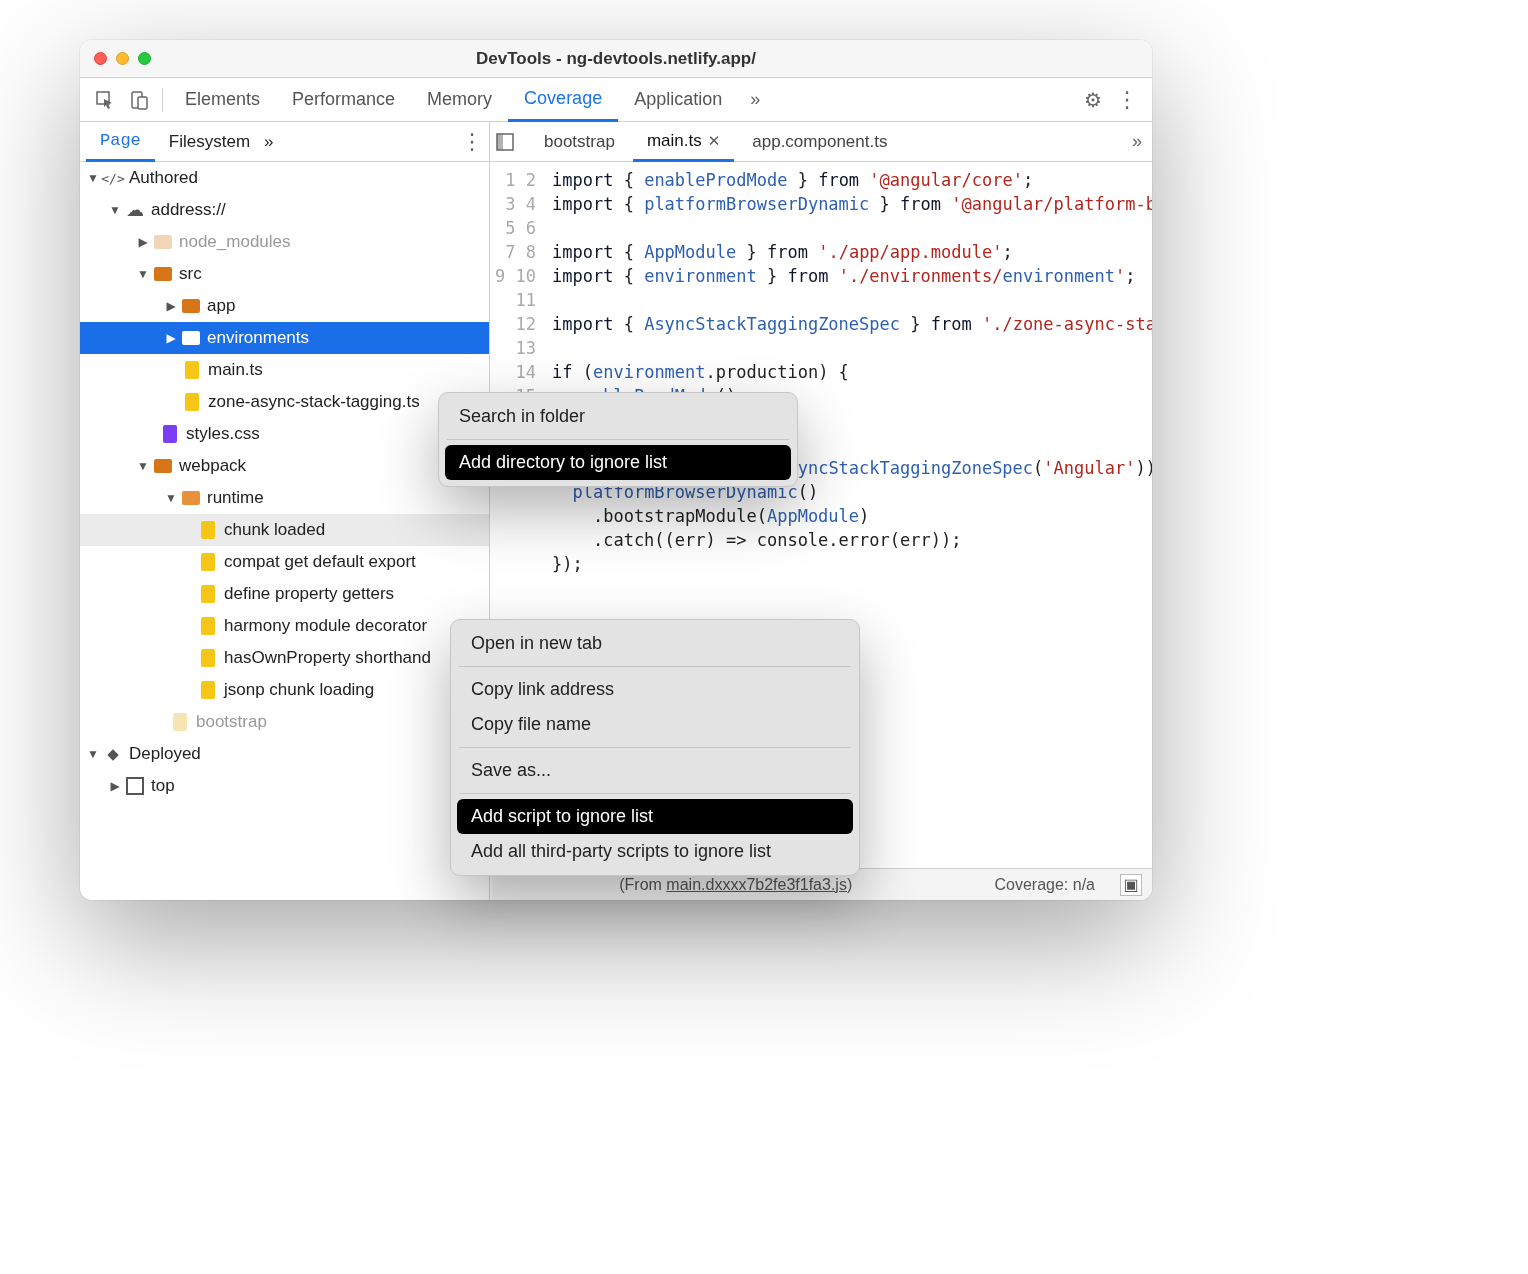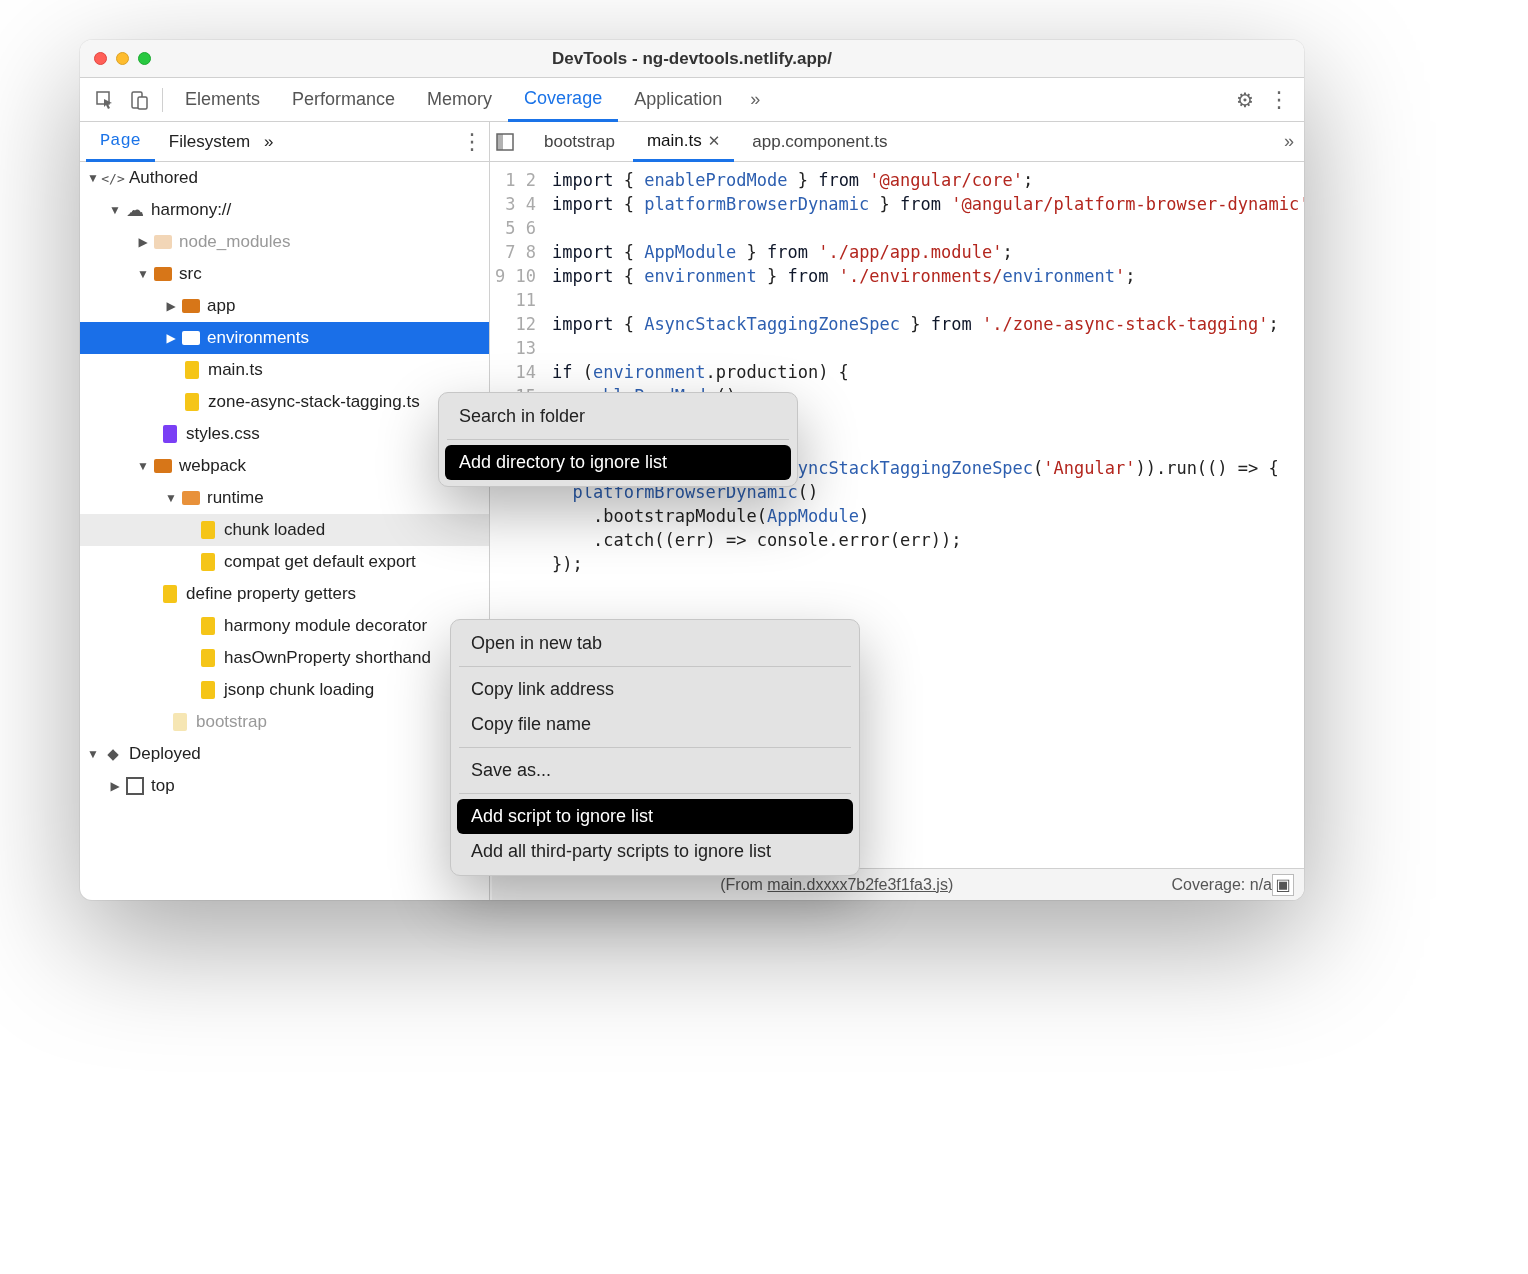--- a/index.html
+++ b/index.html
@@ -14,21 +14,21 @@
     justify-content: center;
   }
   .stage {
     width: 1528px; height: 1274px;
     position: relative;
     background: #fff;
   }
   .window {
     position: absolute;
     left: 80px; top: 40px;
-    width: 1224px; height: 860px;
+    width: 1072px; height: 860px;
     border-radius: 12px;
     background: #fff;
     box-shadow: 0 40px 120px rgba(0,0,0,.35), 0 0 0 1px rgba(0,0,0,.05);
     overflow: hidden;
     display: flex;
     flex-direction: column;
   }
   
   .titlebar {
     height: 38px;
@@ -175,21 +175,21 @@
     position:absolute;
     left:412px; right:0; bottom:0;
     height: 32px;
     border-top:1px solid #d0d0d0;
     background:#f4f4f4;
     display:flex;
     align-items:center;
     font-size:16px;
     color:#555;
     padding: 0 10px;
-    gap: 0;
+    gap: 25px;
   }
   .footer .src { flex:1; text-align:center;}
   .footer .src u { text-decoration: underline;}
   .footer .covbtn { width:22px; height:22px; border:1px solid #bbb; display:flex; align-items:center; justify-content:center; background:#fff;}
   
   .ctx {
     position:absolute;
     background:#e3e3e3;
     border:1px solid #c6c6c6;
     border-radius:10px;
@@ -284,21 +284,21 @@
 
       <div class="sidebar">
         <div class="tree-row" style="padding-left:6px">
           <span class="arrow">▼</span>
             <span class="ic brackets"></span>
           <span>Authored</span>
         </div>
         <div class="tree-row" style="padding-left:28px">
           <span class="arrow">▼</span>
             <span class="ic cloud"></span>
-          <span>harmony://</span>
+          <span>address://</span>
         </div>
         <div class="tree-row dim" style="padding-left:56px">
           <span class="arrow">▶</span>
             <span class="ic folder-orange faded"></span>
           <span>node_modules</span>
         </div>
         <div class="tree-row" style="padding-left:56px">
           <span class="arrow">▼</span>
             <span class="ic folder-orange dark"></span>
           <span>src</span>
@@ -336,21 +336,21 @@
           <span>runtime</span>
         </div>
         <div class="tree-row softsel" style="padding-left:118px">
           <span class="ic file-yellow"></span>
           <span>chunk loaded</span>
         </div>
         <div class="tree-row" style="padding-left:118px">
           <span class="ic file-yellow"></span>
           <span>compat get default export</span>
         </div>
-        <div class="tree-row" style="padding-left:80px">
+        <div class="tree-row" style="padding-left:118px">
           <span class="ic file-yellow"></span>
           <span>define property getters</span>
         </div>
         <div class="tree-row" style="padding-left:118px">
           <span class="ic file-yellow"></span>
           <span>harmony module decorator</span>
         </div>
         <div class="tree-row" style="padding-left:118px">
           <span class="ic file-yellow"></span>
           <span>hasOwnProperty shorthand</span>

